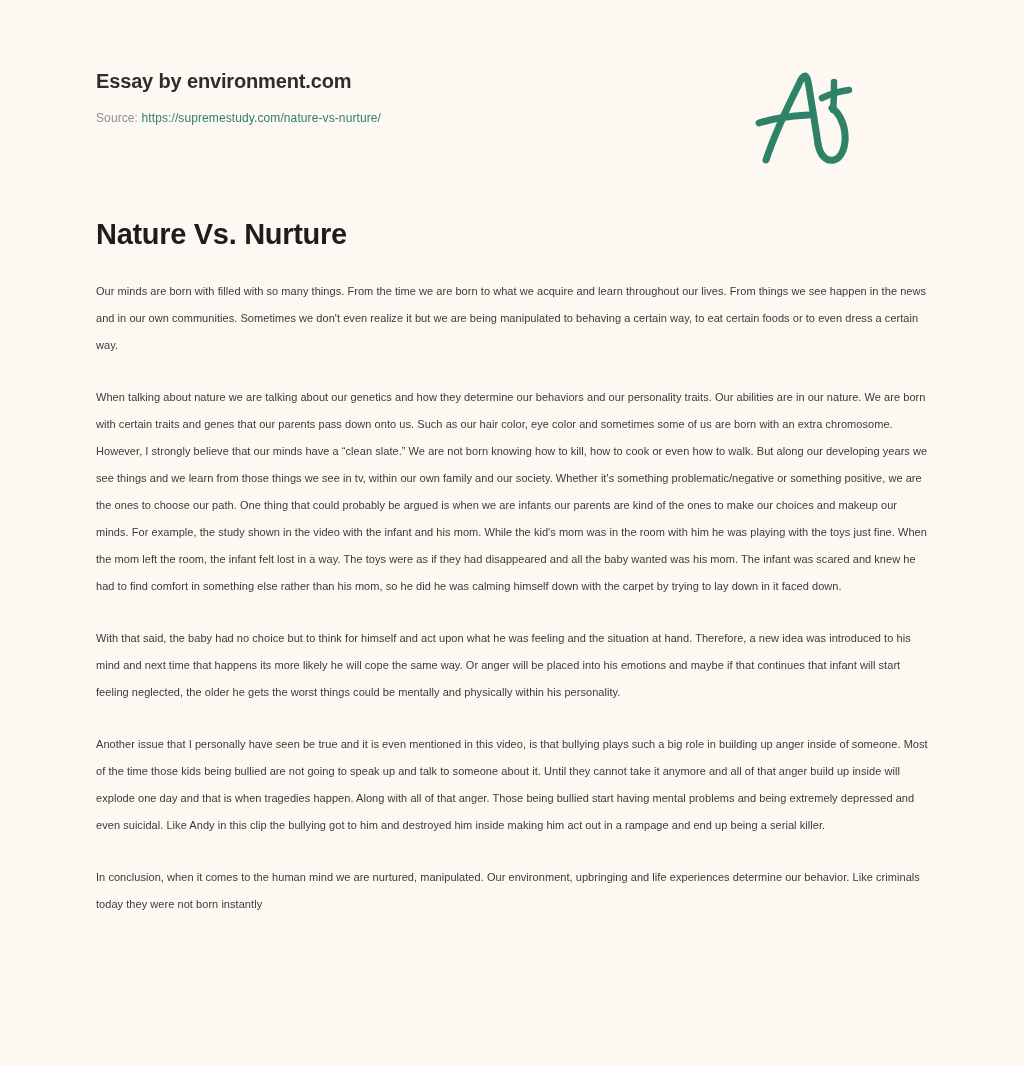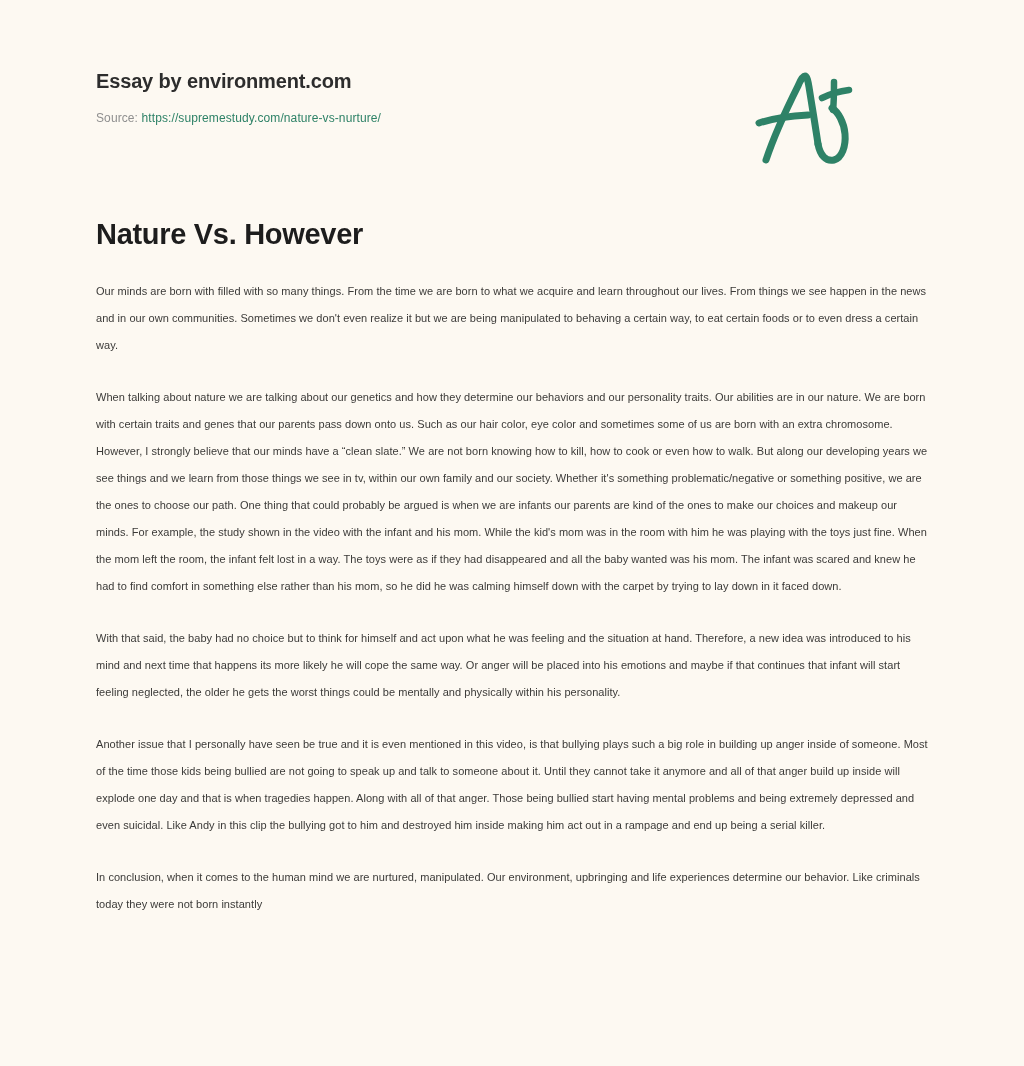--- a/index.html
+++ b/index.html
@@ -117,21 +117,21 @@
           <path d="M13 63 C25 59 44 56 62 55" stroke-width="7"></path>
           <path d="M72 84 C74 95 80 102 88 100 C96 98 100 86 99 74 C98 62 92 52 86 48" stroke-width="7"></path>
           <path d="M76 38 C84 34 95 31 103 30" stroke-width="6.5"></path>
           <path d="M88 22 C88 30 88 42 87 50" stroke-width="6.5"></path>
         </g>
       </svg>
     </div>
   </div>
 
   <div class="article">
-    <h1 class="doc-title">Nature Vs. However</h1>
+    <h1 class="doc-title">Nature Vs. Nurture</h1>
 
     <div class="body-copy">
       <p>Our minds are born with filled with so many things. From the time we are born to what we acquire and learn throughout our lives. From things we see happen in the news and in our own communities. Sometimes we don't even realize it but we are being manipulated to behaving a certain way, to eat certain foods or to even dress a certain way.</p>
       <p>When talking about nature we are talking about our genetics and how they determine our behaviors and our personality traits. Our abilities are in our nature. We are born with certain traits and genes that our parents pass down onto us. Such as our hair color, eye color and sometimes some of us are born with an extra chromosome. However, I strongly believe that our minds have a “clean slate.” We are not born knowing how to kill, how to cook or even how to walk. But along our developing years we see things and we learn from those things we see in tv, within our own family and our society. Whether it's something problematic/negative or something positive, we are the ones to choose our path. One thing that could probably be argued is when we are infants our parents are kind of the ones to make our choices and makeup our minds. For example, the study shown in the video with the infant and his mom. While the kid's mom was in the room with him he was playing with the toys just fine. When the mom left the room, the infant felt lost in a way. The toys were as if they had disappeared and all the baby wanted was his mom. The infant was scared and knew he had to find comfort in something else rather than his mom, so he did he was calming himself down with the carpet by trying to lay down in it faced down.</p>
       <p>With that said, the baby had no choice but to think for himself and act upon what he was feeling and the situation at hand. Therefore, a new idea was introduced to his mind and next time that happens its more likely he will cope the same way. Or anger will be placed into his emotions and maybe if that continues that infant will start feeling neglected, the older he gets the worst things could be mentally and physically within his personality.</p>
       <p>Another issue that I personally have seen be true and it is even mentioned in this video, is that bullying plays such a big role in building up anger inside of someone. Most of the time those kids being bullied are not going to speak up and talk to someone about it. Until they cannot take it anymore and all of that anger build up inside will explode one day and that is when tragedies happen. Along with all of that anger. Those being bullied start having mental problems and being extremely depressed and even suicidal. Like Andy in this clip the bullying got to him and destroyed him inside making him act out in a rampage and end up being a serial killer.</p>
       <p>In conclusion, when it comes to the human mind we are nurtured, manipulated. Our environment, upbringing and life experiences determine our behavior. Like criminals today they were not born instantly</p>
     </div>
   </div>
 

